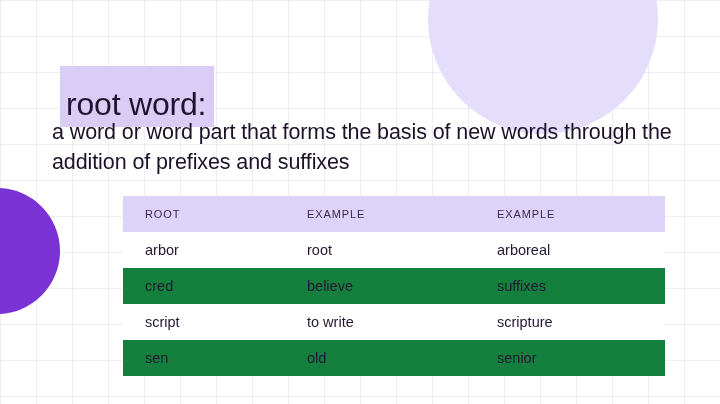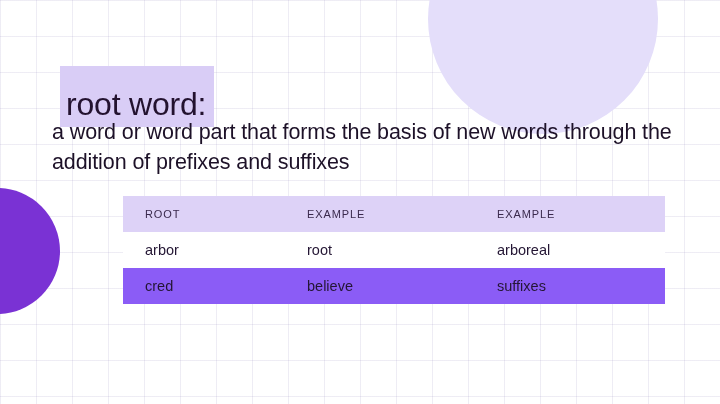--- a/index.html
+++ b/index.html
@@ -104,21 +104,21 @@
     color: #3a2a4d;
     font-size: 11px;
     letter-spacing: 0.9px;
   }
   .table td {
     color: #241634;
     font-size: 14.5px;
     margin-top: 15px;
   }
   .row-even td { background: #ffffff; }
-  .row-odd td { background: #8b5cf6; }
+  .row-odd td { background: #15803d; }
   .col-root { width: 140px; }
   .col-meaning { width: 168px; }
   .col-example { width: 168px; }
 </style>
 </head>
 <body>
 
 <div class="slide">
   <div class="grid"></div>
   <div class="blob-top"></div>
@@ -144,17 +144,27 @@
         <tr class="row-even">
           <td>arbor</td>
           <td>root</td>
           <td>arboreal</td>
         </tr>
         <tr class="row-odd">
           <td>cred</td>
           <td>believe</td>
           <td>suffixes</td>
         </tr>
+        <tr class="row-even">
+          <td>script</td>
+          <td>to write</td>
+          <td>scripture</td>
+        </tr>
+        <tr class="row-odd">
+          <td>sen</td>
+          <td>old</td>
+          <td>senior</td>
+        </tr>
       </tbody>
     </table>
 
   </div>
 </div>
 
 </body></html>

